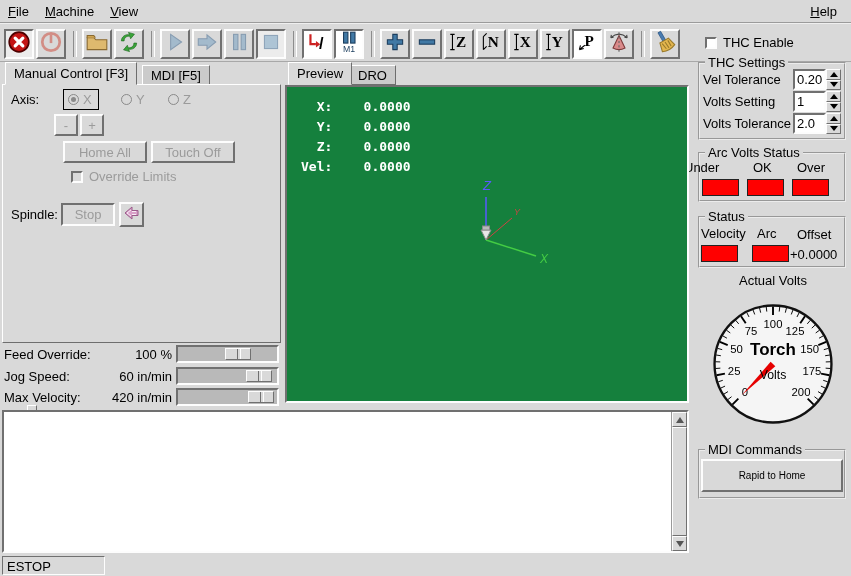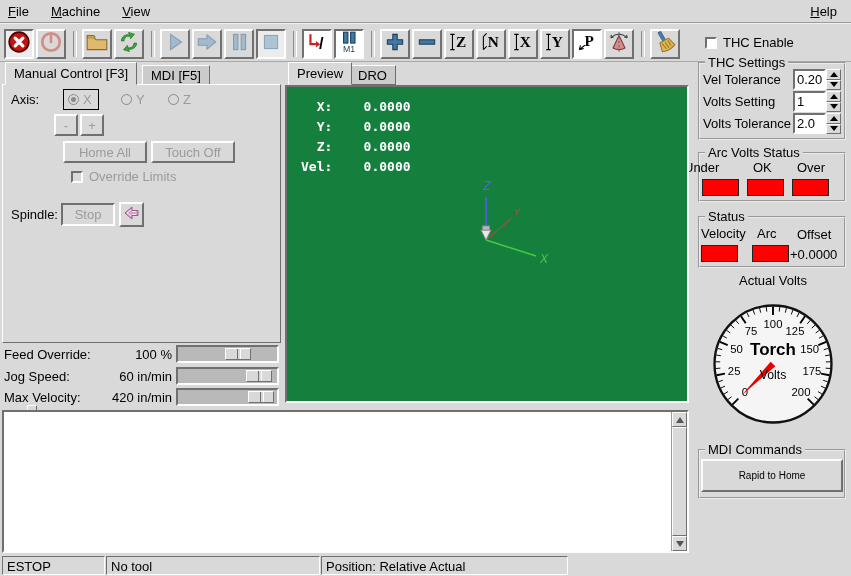--- a/index.html
+++ b/index.html
@@ -2,21 +2,21 @@
 <html><head>
 <meta charset="utf-8">
 <style>
   html,body{margin:0;padding:0;background:#b0b0b0;}
   #app{position:relative;width:851px;height:576px;background:#d9d9d9;overflow:hidden;
        font-family:"Liberation Sans",sans-serif;font-size:13px;color:#000;}
   .raised{border:1px solid;border-color:#ffffff #6e6e6e #6e6e6e #ffffff;}
   .sunken2{border:2px solid;border-color:#707070 #fdfdfd #fdfdfd #707070;}
   
   .menubar{position:absolute;left:0;top:0;width:100%;height:24px;display:flex;align-items:center;
-           gap:22px;padding-left:8px;box-sizing:border-box;border-bottom:2px groove #efefef;background:#d9d9d9;}
+           gap:16px;padding-left:8px;box-sizing:border-box;border-bottom:2px groove #efefef;background:#d9d9d9;}
   .mi{cursor:default;}
   .mi.help{margin-left:auto;margin-right:14px;}
   
   .toolbar{position:absolute;left:0;top:26px;width:100%;height:36px;display:flex;align-items:center;
            padding-left:4px;box-sizing:border-box;background:#d9d9d9;border-bottom:1px solid #a8a8a8;}
   .tbtn{width:30px;height:30px;background:#d9d9d9;display:flex;align-items:center;justify-content:center;
         margin-right:2px;box-sizing:border-box;border:2px solid;border-color:#fdfdfd #707070 #707070 #fdfdfd;}
   .tbtn.pressed{border-color:#707070 #fdfdfd #fdfdfd #707070;background:#ececec;}
   .tbtn.onwhite{border-color:#707070 #fdfdfd #fdfdfd #707070;background:#ffffff;}
   .tbtn.disabled svg{opacity:.5;}
@@ -447,17 +447,15 @@
         </div>
       <div class="sb-thumb"></div>
       <div class="sb-btn" style="bottom:0;">
           <span style="width:0;height:0;border-left:4px solid transparent;border-right:4px solid transparent;border-top:6px solid #555;"></span>
         </div>
     </div>
   </div>
 
   <div class="statusbar">
     <div class="scell" style="left:2px;width:103px;"><span>ESTOP</span></div>
-    <div class="scell" style="left:106px;width:214px;"><span>No tool</span></div>
-    <div class="scell" style="left:321px;width:247px;"><span>Position: Relative Actual</span></div>
   </div>
 
 </div>
 
 </body></html>

